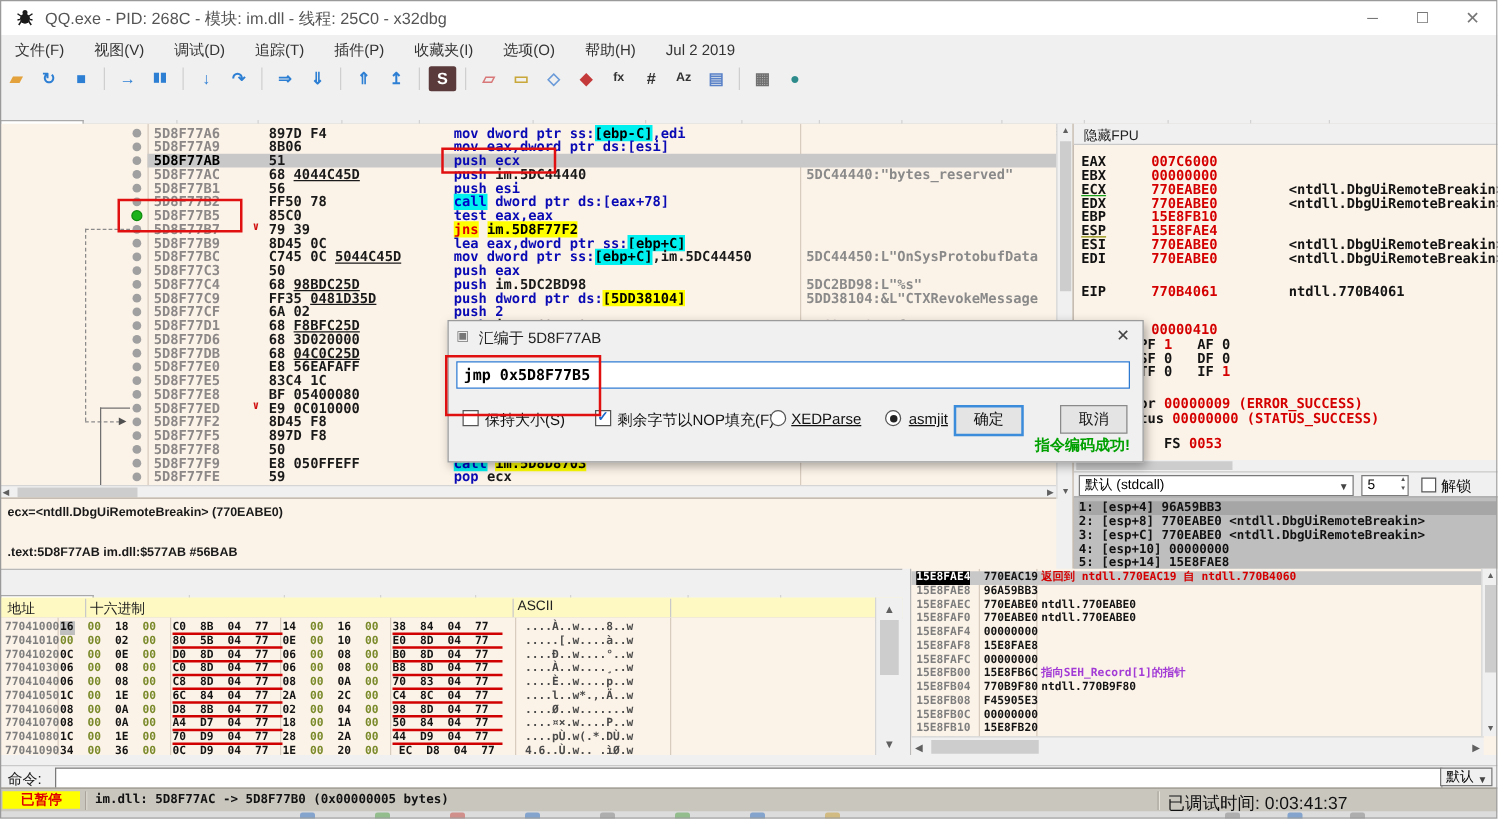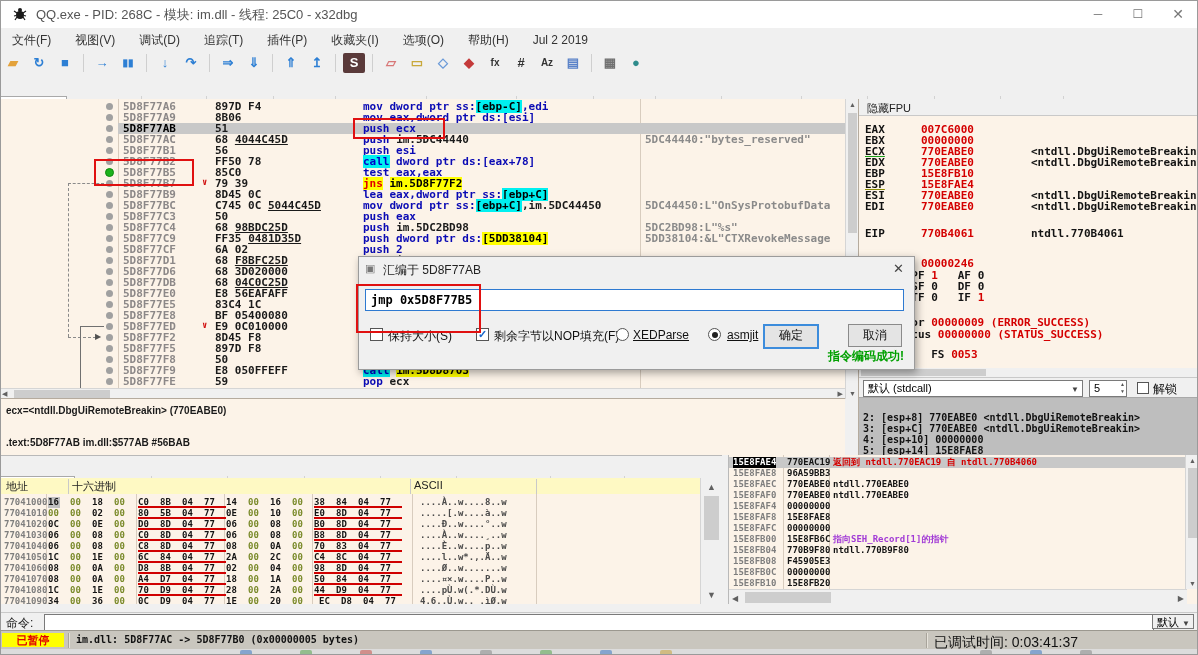--- a/index.html
+++ b/index.html
@@ -375,21 +375,21 @@
   <div id="reglines">
       <div class="rline" style="top: 8px;"><span class="rn">EAX</span><span class="rvw">007C6000</span></div>
       <div class="rline" style="top: 19px;"><span class="rn">EBX</span><span class="rvw">00000000</span></div>
       <div class="rline" style="top: 30px;"><span class="rn ug">ECX</span><span class="rvw">770EABE0</span><span class="rc">&lt;ntdll.DbgUiRemoteBreakin&gt;</span></div>
       <div class="rline" style="top: 41px;"><span class="rn">EDX</span><span class="rvw">770EABE0</span><span class="rc">&lt;ntdll.DbgUiRemoteBreakin&gt;</span></div>
       <div class="rline" style="top: 52px;"><span class="rn">EBP</span><span class="rvw">15E8FB10</span></div>
       <div class="rline" style="top: 63px;"><span class="rn uy">ESP</span><span class="rvw">15E8FAE4</span></div>
       <div class="rline" style="top: 74px;"><span class="rn">ESI</span><span class="rvw">770EABE0</span><span class="rc">&lt;ntdll.DbgUiRemoteBreakin&gt;</span></div>
       <div class="rline" style="top: 85px;"><span class="rn">EDI</span><span class="rvw">770EABE0</span><span class="rc">&lt;ntdll.DbgUiRemoteBreakin&gt;</span></div>
       <div class="rline" style="top: 112px;"><span class="rn">EIP</span><span class="rvw">770B4061</span><span class="rc">ntdll.770B4061</span></div>
-      <div class="rline" style="top: 142px;"><span class="rn">EFLAGS</span><span class="rvw">00000246</span></div>
+      <div class="rline" style="top: 142px;"><span class="rn">EFLAGS</span><span class="rvw">00000410</span></div>
       <div class="rline" style="top: 154px;"><span class="c-fl">ZF </span><span class="c-f1">1</span><span class="c-fl">   PF </span><span class="c-f1">1</span><span class="c-fl">   AF </span><span class="c-f0">0</span></div>
       <div class="rline" style="top: 165px;"><span class="c-fl">OF </span><span class="c-f0">0</span><span class="c-fl">   SF </span><span class="c-f0">0</span><span class="c-fl">   DF </span><span class="c-f0">0</span></div>
       <div class="rline" style="top: 176px;"><span class="c-fl">CF </span><span class="c-f0">0</span><span class="c-fl">   TF </span><span class="c-f0">0</span><span class="c-fl">   IF </span><span class="c-f1">1</span></div>
       <div class="rline" style="top: 201px;"><span class="c-fl">LastError </span><span class="c-rv">00000009 (ERROR_SUCCESS)</span></div>
       <div class="rline" style="top: 213px;"><span class="c-fl">LastStatus </span><span class="c-rv">00000000 (STATUS_SUCCESS)</span></div>
       <div class="rline" style="top: 233px;"><span class="c-fl">GS </span><span class="c-rv">002B</span><span class="c-fl">   FS </span><span class="c-rv">0053</span></div>
     </div>
   <div class="sb" style="left:0;top:269px;width:340px;height:9px">
     <div class="thumb" style="left:2px;width:125px;top:1px;height:7px"></div>
   </div>
@@ -399,20 +399,21 @@
       <span class="arr">▼</span>
     </div>
     <div class="spin" style="left:230px;top:2px;width:38px;height:17px">
       <span>5</span>
       <span class="ud">▲<br>▼</span>
     </div>
     <span class="cbx" style="left:278px;top:4px"></span>
     <span style="position:absolute;left:294px;top:3px;font-size:12px;color:#111">解锁</span>
   </div>
   <div id="args">
+      <div class="argrow sel" style="top: 3px;">1: [esp+4] 96A59BB3</div>
       <div class="argrow" style="top: 14px;">2: [esp+8] 770EABE0 &lt;ntdll.DbgUiRemoteBreakin&gt;</div>
       <div class="argrow" style="top: 25px;">3: [esp+C] 770EABE0 &lt;ntdll.DbgUiRemoteBreakin&gt;</div>
       <div class="argrow" style="top: 36px;">4: [esp+10] 00000000</div>
       <div class="argrow" style="top: 47px;">5: [esp+14] 15E8FAE8</div>
     </div>
 </div>
 
 <div id="btabs" class="abs"><span class="tab active"><span class="ic" style="color: rgb(217, 164, 48);">▤</span><span>内存 1</span></span><span class="tab"><span class="ic" style="color: rgb(217, 164, 48);">▤</span><span>内存 2</span></span><span class="tab"><span class="ic" style="color: rgb(217, 164, 48);">▤</span><span>内存 3</span></span><span class="tab"><span class="ic" style="color: rgb(217, 164, 48);">▤</span><span>内存 4</span></span><span class="tab"><span class="ic" style="color: rgb(217, 164, 48);">▤</span><span>内存 5</span></span><span class="tab"><span class="ic" style="color: rgb(201, 138, 42);">◉</span><span>监视 1</span></span><span class="tab"><span class="ic" style="color: rgb(85, 85, 85); font-size: 8px; font-weight: bold;">[x=]</span><span>局部变量</span></span><span class="tab"><span class="ic" style="color: rgb(192, 48, 48);">§</span><span>结构体</span></span></div>
 <div id="dumphdr" class="abs">
   <span style="left:6px">地址</span>

